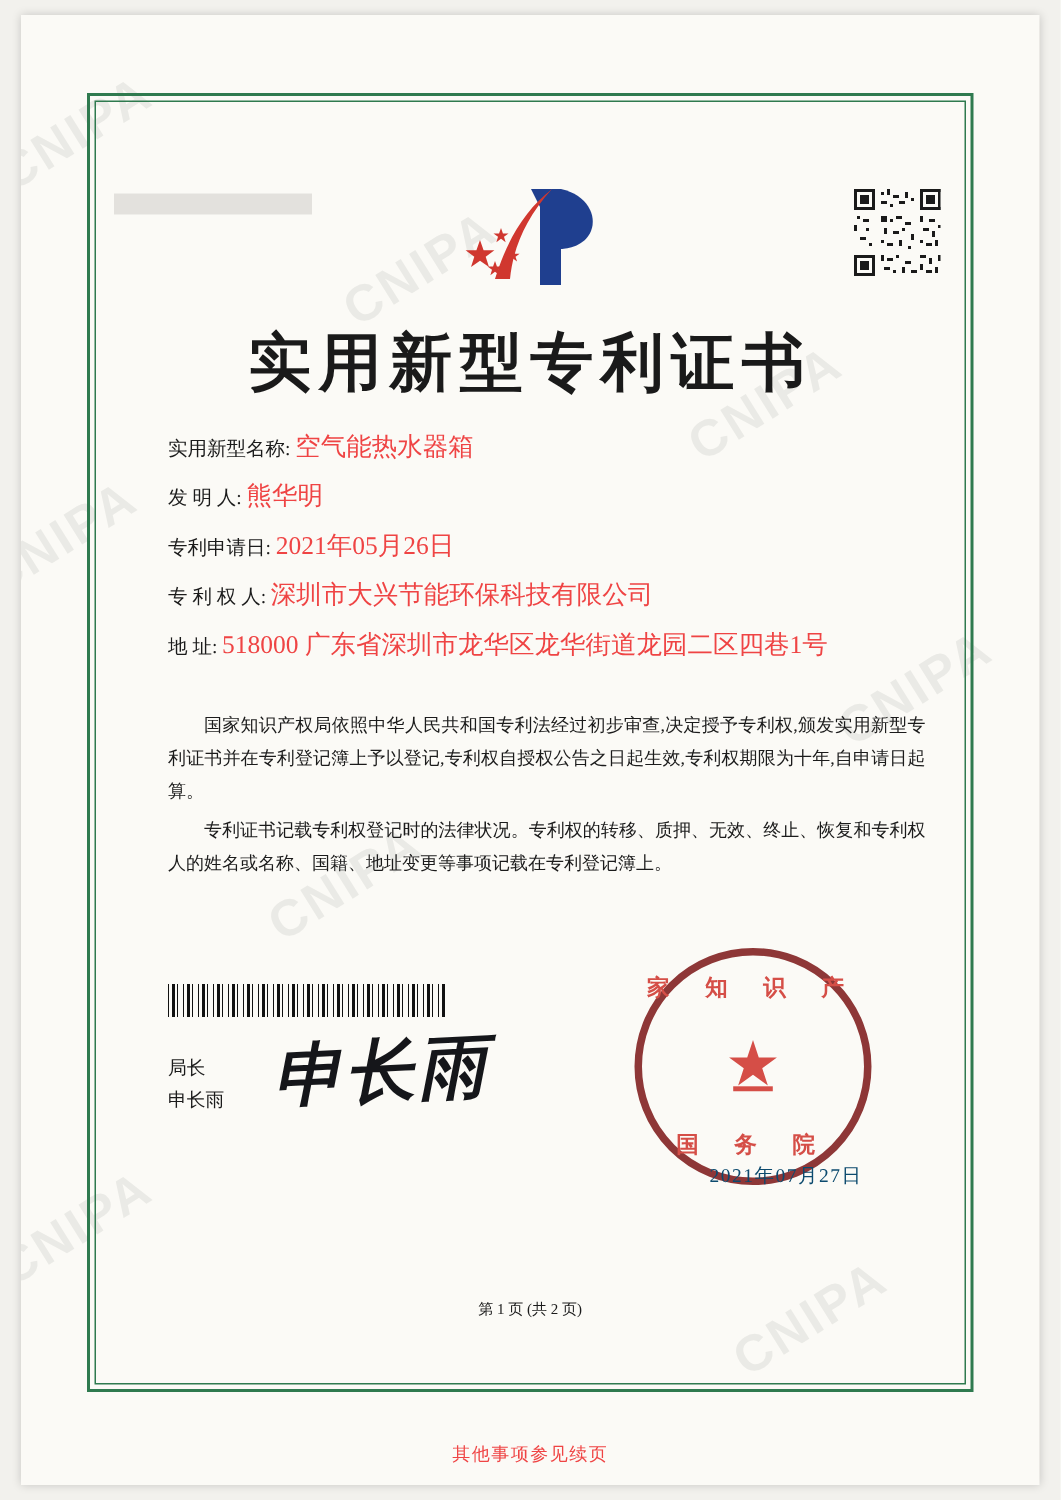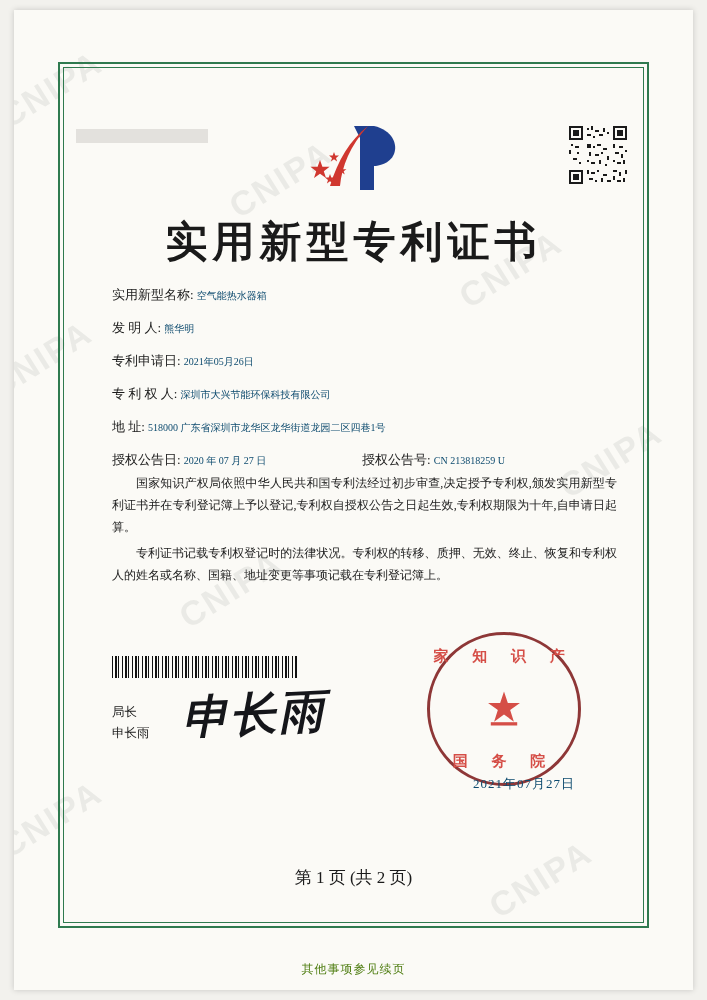--- a/index.html
+++ b/index.html
@@ -136,22 +136,22 @@
     height: 33px;
     white-space: nowrap;
   }
   .lbl {
     display: inline-block;
     font-size: 13px;
     color: #1b1b1b;
   }
   .val {
     display: inline-block;
-    font-size: 10px;
-    color: #0c4a6e;
+    font-size: 17px;
+    color: #ef4444;
   }
   .row-split {
     position: absolute;
     left: 250px;
     top: 0;
   }
 
   
   .paras {
     position: absolute;
@@ -204,21 +204,21 @@
     transform: rotate(-3deg);
   }
 
   
   .seal {
     position: absolute;
     right: 52px;
     top: 552px;
     width: 148px;
     height: 148px;
-    border: 3px solid #7f1d1d;
+    border: 5px solid #7f1d1d;
     border-radius: 50%;
     opacity: 0.88;
   }
   .seal-text-top, .seal-text-bottom {
     position: absolute;
     left: 0; right: 0;
     text-align: center;
     color: #d0372f;
     font-weight: bold;
     font-size: 15px;
@@ -243,30 +243,30 @@
     letter-spacing: 1px;
     font-family: "Liberation Serif", serif;
   }
 
   
   .page-no {
     position: absolute;
     left: 0; right: 0;
     top: 786px;
     text-align: center;
-    font-size: 17px;
+    font-size: 10px;
     color: #1b1b1b;
   }
   .footer-note {
     position: absolute;
     left: 0; right: 0;
     bottom: 12px;
     text-align: center;
     font-size: 12px;
-    color: #4d7c0f;
+    color: #ef4444;
     letter-spacing: 1px;
   }
 </style>
 </head>
 <body>
 
 <div class="page">
 
   <div class="watermarks">
     <div class="wm" style="left:-20px; top:60px;">CNIPA</div>
@@ -390,28 +390,20 @@
         <span class="val">2021年05月26日</span>
       </div>
       <div class="row">
         <span class="lbl">专 利 权 人:</span>
         <span class="val">深圳市大兴节能环保科技有限公司</span>
       </div>
       <div class="row">
         <span class="lbl">地 址:</span>
         <span class="val">518000  广东省深圳市龙华区龙华街道龙园二区四巷1号</span>
       </div>
-      <div class="row">
-        <span class="lbl">授权公告日:</span>
-        <span class="val">2020 年 07 月 27 日</span>
-        <span class="row-split">
-          <span class="lbl">授权公告号:</span>
-          <span class="val">CN 213818259 U</span>
-        </span>
-      </div>
     </div>
 
     <div class="paras">
       <p>国家知识产权局依照中华人民共和国专利法经过初步审查,决定授予专利权,颁发实用新型专利证书并在专利登记簿上予以登记,专利权自授权公告之日起生效,专利权期限为十年,自申请日起算。</p>
       <p>专利证书记载专利权登记时的法律状况。专利权的转移、质押、无效、终止、恢复和专利权人的姓名或名称、国籍、地址变更等事项记载在专利登记簿上。</p>
     </div>
 
     <div class="barcode"></div>
 
     <div class="sig-block">

